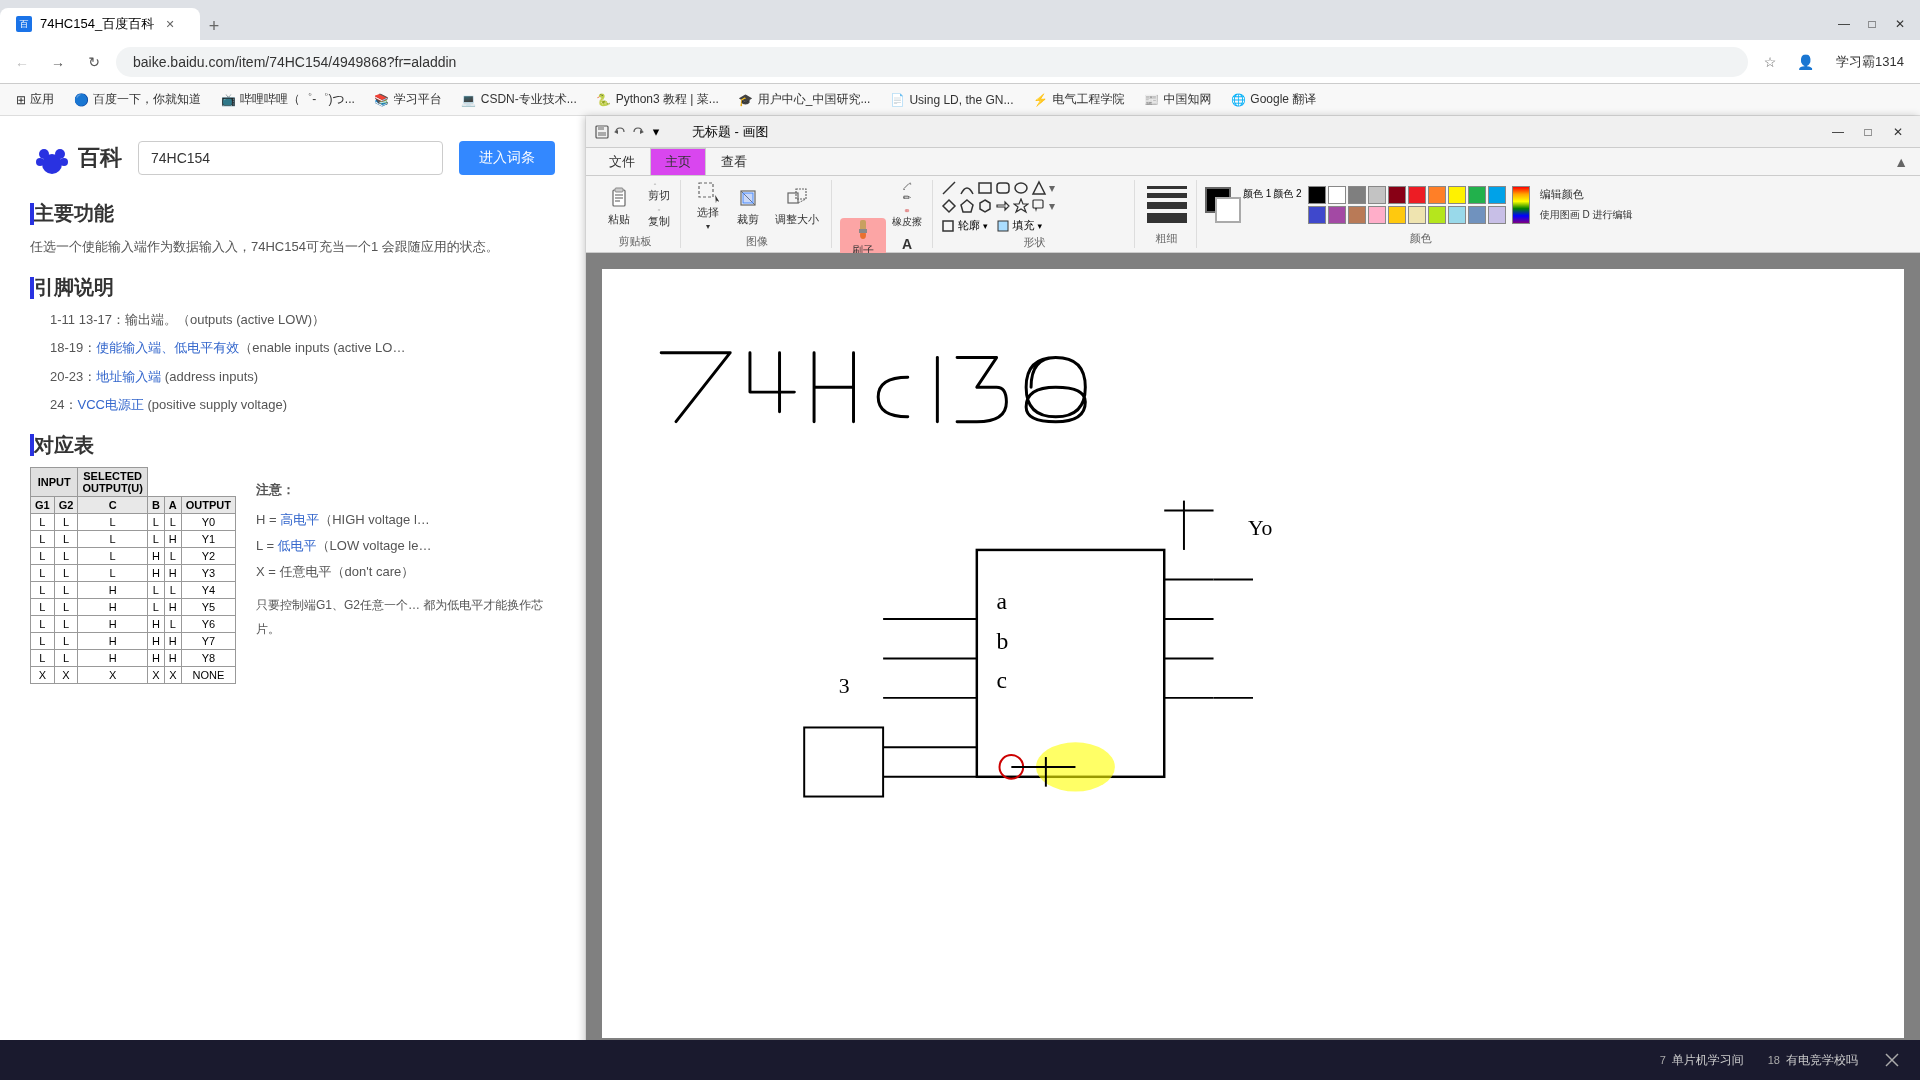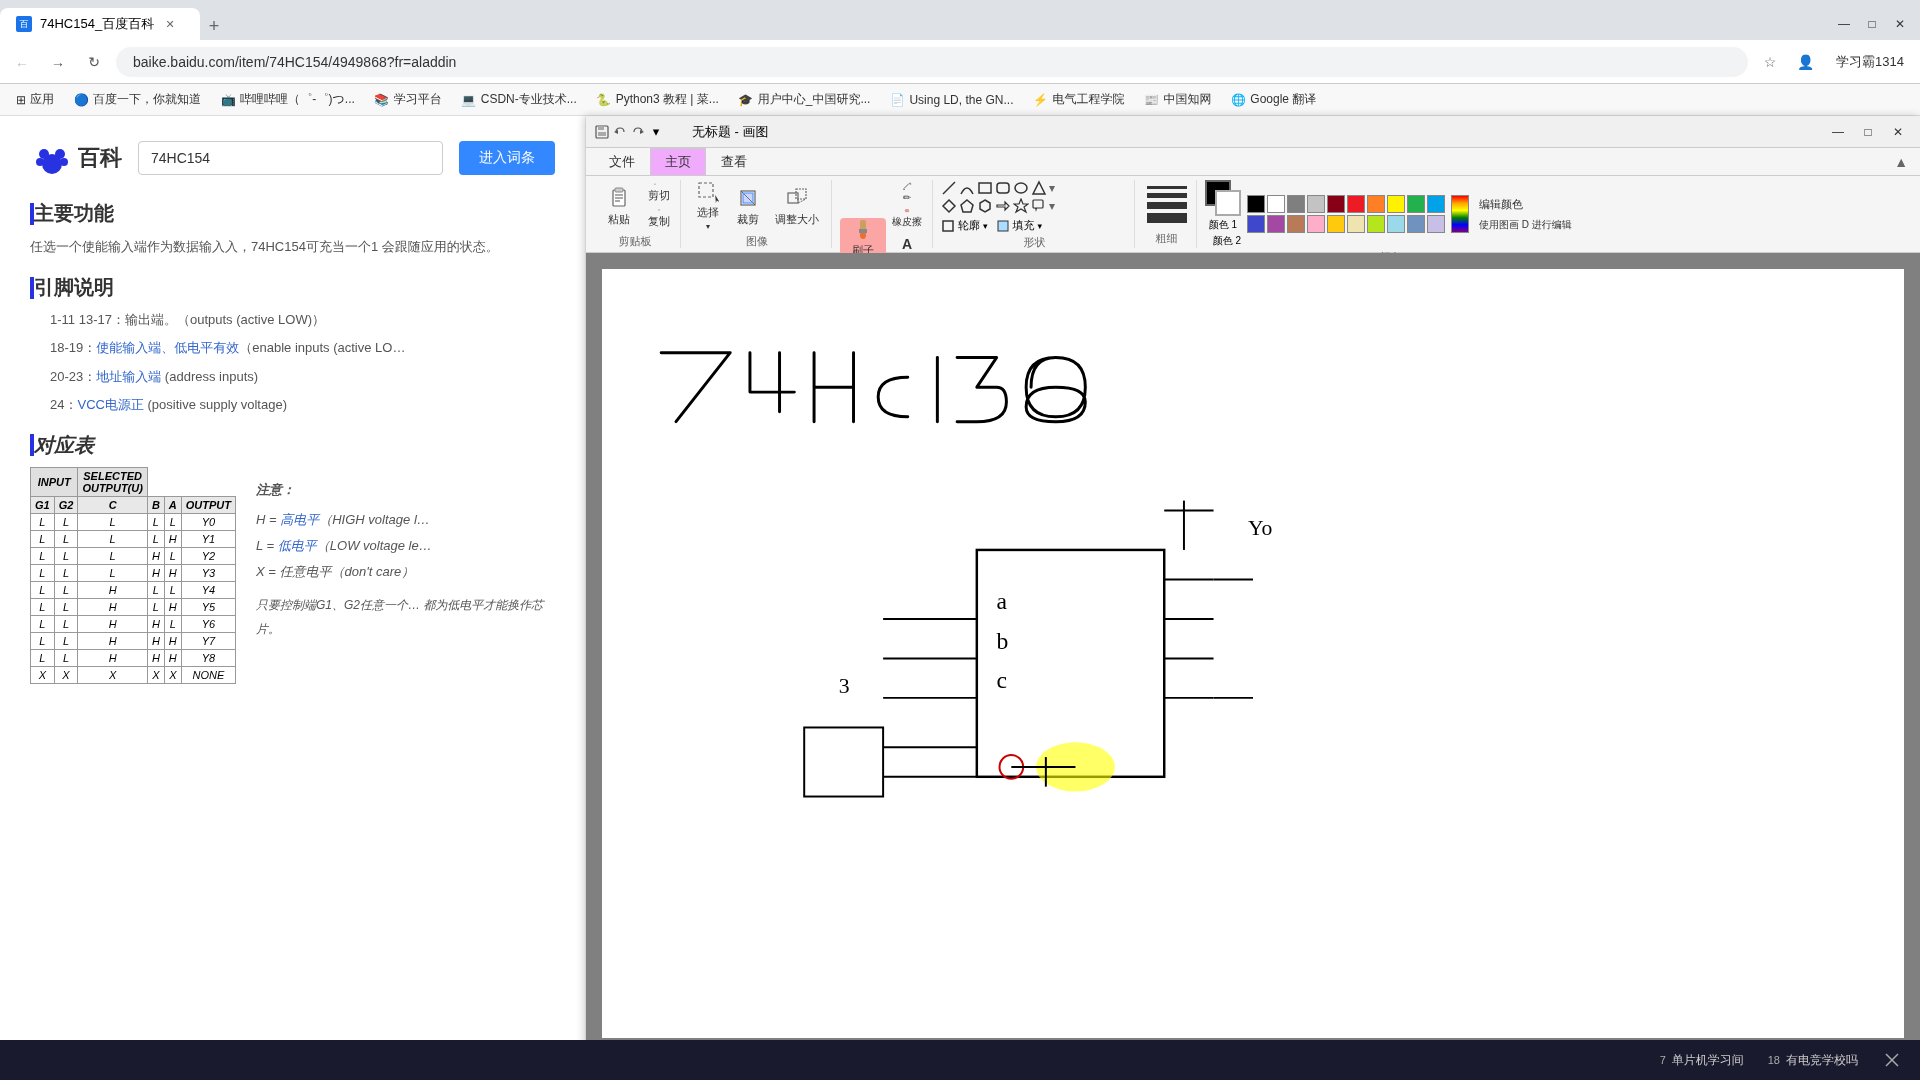--- a/index.html
+++ b/index.html
@@ -34,39 +34,39 @@
     .search-input-box { flex: 1; border: 1px solid #ccc; border-radius: 4px; padding: 8px 12px; font-size: 14px; color: #333; }
     .enter-btn { background: #38f; color: white; border: none; padding: 8px 20px; border-radius: 4px; cursor: pointer; font-size: 14px; }
 
     .section-title { font-size: 20px; font-weight: bold; color: #333; margin: 16px 0 8px 0; display: flex; align-items: center; gap: 0; }
     .section-bar { width: 4px; height: 22px; background: #2932e1; display: inline-block; }
     .section-content { font-size: 13px; color: #555; line-height: 1.8; margin-left: 0; }
     .pin-list { margin-left: 20px; margin-top: 8px; }
     .pin-item { margin-bottom: 6px; color: #555; font-size: 13px; line-height: 1.7; }
     .pin-item a, .link { color: #3366cc; text-decoration: none; cursor: pointer; }
 
-    .table-section { margin-top: 16px; font-style: italic; }
+    .table-section { margin-top: 16px; }
     .truth-table { border-collapse: collapse; font-size: 11px; min-width: 200px; }
     .truth-table th, .truth-table td { border: 1px solid #999; padding: 2px 4px; text-align: center; }
     .truth-table th { background: #e8e8e8; }
 
     .notice-box { margin-top: 10px; font-size: 13px; color: #555; line-height: 2; }
 
     
     .paint-window { position: absolute; left: 586px; top: 0; width: calc(1920px - 586px); height: calc(1080px - 116px); background: white; box-shadow: -2px 0 8px rgba(0,0,0,0.2); display: flex; flex-direction: column; }
     .paint-titlebar { display: flex; align-items: center; justify-content: space-between; background: #f0f0f0; padding: 4px 8px; border-bottom: 1px solid #ccc; height: 32px; }
     .paint-title-left { display: flex; align-items: center; gap: 8px; }
     .paint-win-controls { display: flex; gap: 2px; }
     .paint-win-btn { width: 28px; height: 22px; display: flex; align-items: center; justify-content: center; cursor: pointer; color: #333; font-size: 12px; border-radius: 2px; }
 
     
     .ribbon { background: #f5f5f5; border-bottom: 1px solid #ccc; }
     .ribbon-tabs { display: flex; gap: 0; padding: 0 8px; border-bottom: 1px solid #ccc; }
     .ribbon-tab { padding: 4px 14px; font-size: 13px; color: #333; cursor: pointer; border: 1px solid transparent; border-bottom: none; }
-    .ribbon-tab.active { background: #f0abfc; border-color: #ccc; border-bottom-color: white; color: #333; }
+    .ribbon-tab.active { background: #d946ef; border-color: #ccc; border-bottom-color: white; color: #333; }
 
     .ribbon-content { display: flex; align-items: stretch; padding: 4px; gap: 2px; height: 76px; }
     .ribbon-group { display: flex; flex-direction: column; align-items: center; border-right: 1px solid #ddd; padding: 0 6px; min-width: 60px; }
     .ribbon-group-inner { display: flex; gap: 2px; flex: 1; align-items: center; }
     .ribbon-group-label { font-size: 11px; color: #666; margin-top: 2px; padding-bottom: 2px; text-align: center; }
     .ribbon-btn { display: flex; flex-direction: column; align-items: center; justify-content: center; padding: 4px 6px; border-radius: 4px; cursor: pointer; min-width: 38px; height: 52px; font-size: 11px; color: #333; gap: 2px; }
     .ribbon-btn-icon { width: 24px; height: 24px; display: flex; align-items: center; justify-content: center; font-size: 16px; }
     .ribbon-btn-small { display: flex; flex-direction: column; align-items: center; justify-content: center; padding: 2px 4px; border-radius: 4px; cursor: pointer; height: 24px; font-size: 11px; color: #333; gap: 1px; }
 
     
@@ -571,21 +571,21 @@
               <div style="width:40px;height:5px;background:#333;cursor:pointer;"></div>
               <div style="width:40px;height:7px;background:#333;cursor:pointer;"></div>
               <div style="width:40px;height:10px;background:#333;cursor:pointer;"></div>
             </div>
             <div class="ribbon-group-label">粗细</div>
           </div>
 
           <div class="ribbon-group" style="min-width:320px; border-right:none;">
             <div style="display:flex;gap:6px;align-items:center;flex:1;">
 
-              <div style="display:flex;flex-direction:column;gap:2px;">
+              <div style="display:flex;flex-direction:row;gap:2px;">
                 <div style="position:relative;width:36px;height:36px;">
                   <div style="width:26px;height:26px;background:black;border:2px solid #666;position:absolute;top:0;left:0;"></div>
                   <div style="width:26px;height:26px;background:white;border:2px solid #aaa;position:absolute;top:10px;left:10px;"></div>
                 </div>
                 <div style="font-size:10px;text-align:center;">颜色 1</div>
                 <div style="font-size:10px;text-align:right;">颜色 2</div>
               </div>
 
               <div style="display:grid;grid-template-columns:repeat(10,18px);grid-template-rows:repeat(2,18px);gap:2px;">
                 <div style="width:18px;height:18px;background:#000;cursor:pointer;border:1px solid #888;"></div>

